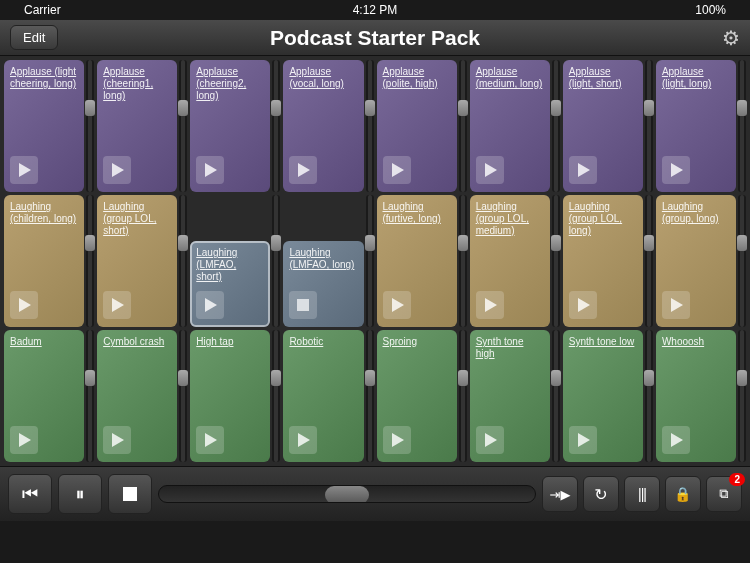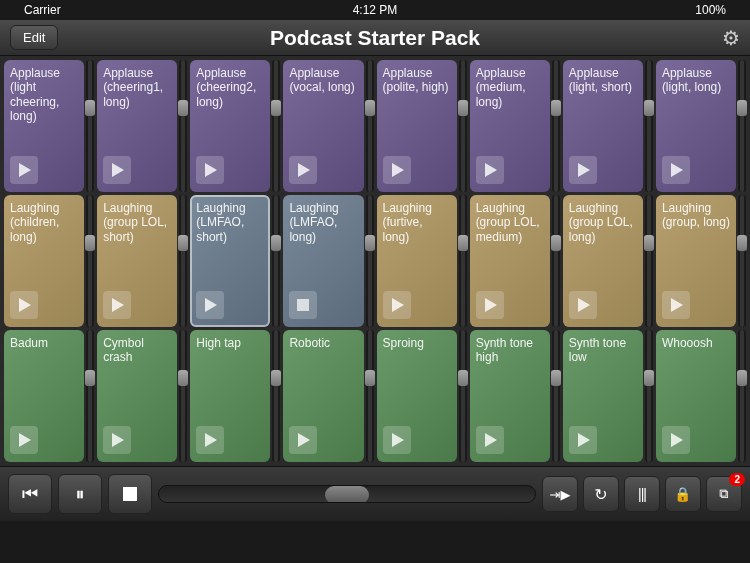--- a/index.html
+++ b/index.html
@@ -88,24 +88,25 @@
       display: flex;
       flex-direction: column;
       justify-content: space-between;
       padding: 6px 6px 8px;
       position: relative;
       cursor: pointer;
       min-width: 0;
     }
 
     .pad-label {
-      font-size: 12px;
+      font-size: 10px;
       color: rgba(255,255,255,0.9);
       line-height: 1.2;
       font-weight: 500;
+      text-decoration: underline;
     }
 
     .play-btn {
       width: 28px;
       height: 28px;
       background: rgba(255,255,255,0.2);
       border-radius: 4px;
       display: flex;
       align-items: center;
       justify-content: center;
@@ -153,21 +154,21 @@
       border-radius: 3px;
       position: absolute;
       top: 30%;
       left: -3px;
     }
 
     
     .purple { background: linear-gradient(135deg, #7a6a9a, #5a4a7a); }
     .tan { background: linear-gradient(135deg, #b8a070, #9a8555); }
     .green { background: linear-gradient(135deg, #6a9a6a, #4a7a4a); }
-    .blue-gray { background: linear-gradient(135deg, #7a8a9a, #5a6a7a); }
+    .blue-gray { background: linear-gradient(135deg, #7a8a9a, #5a6a7a); margin-top: 46px; }
 
     
     #bottom-toolbar {
       height: 55px;
       background: linear-gradient(to bottom, #3a3a3a, #222);
       display: flex;
       align-items: center;
       padding: 0 8px;
       gap: 6px;
       border-top: 1px solid #111;

